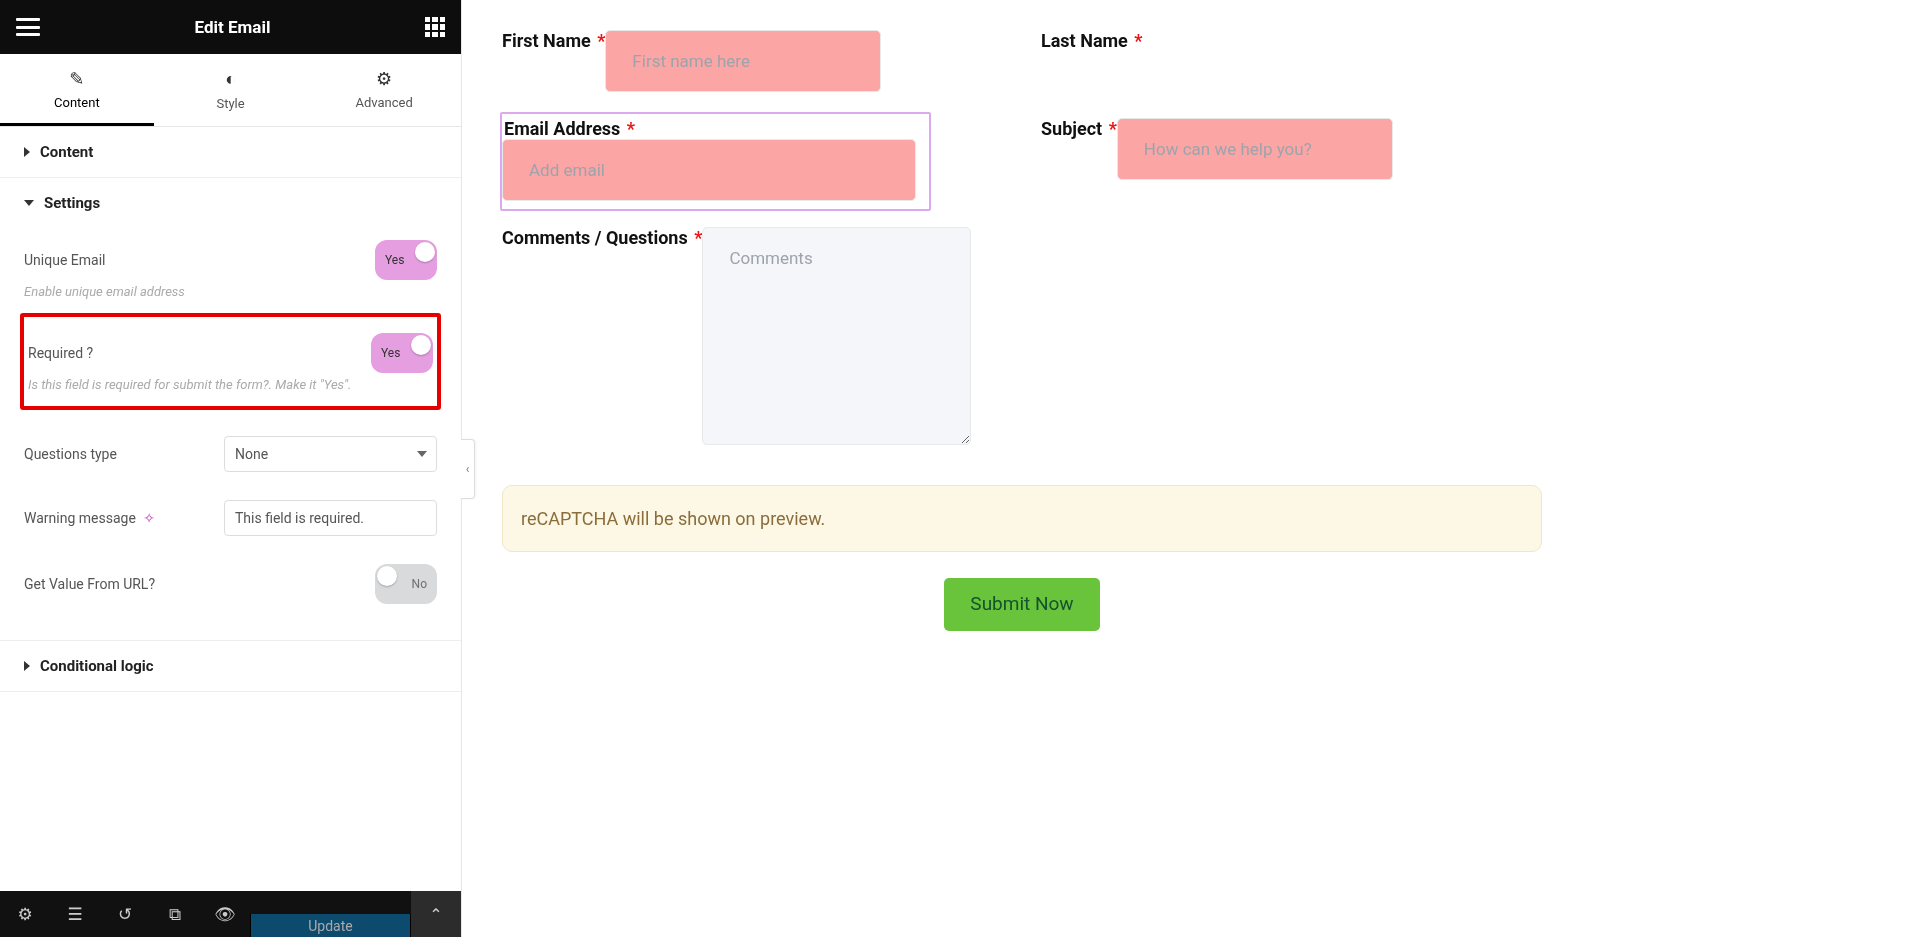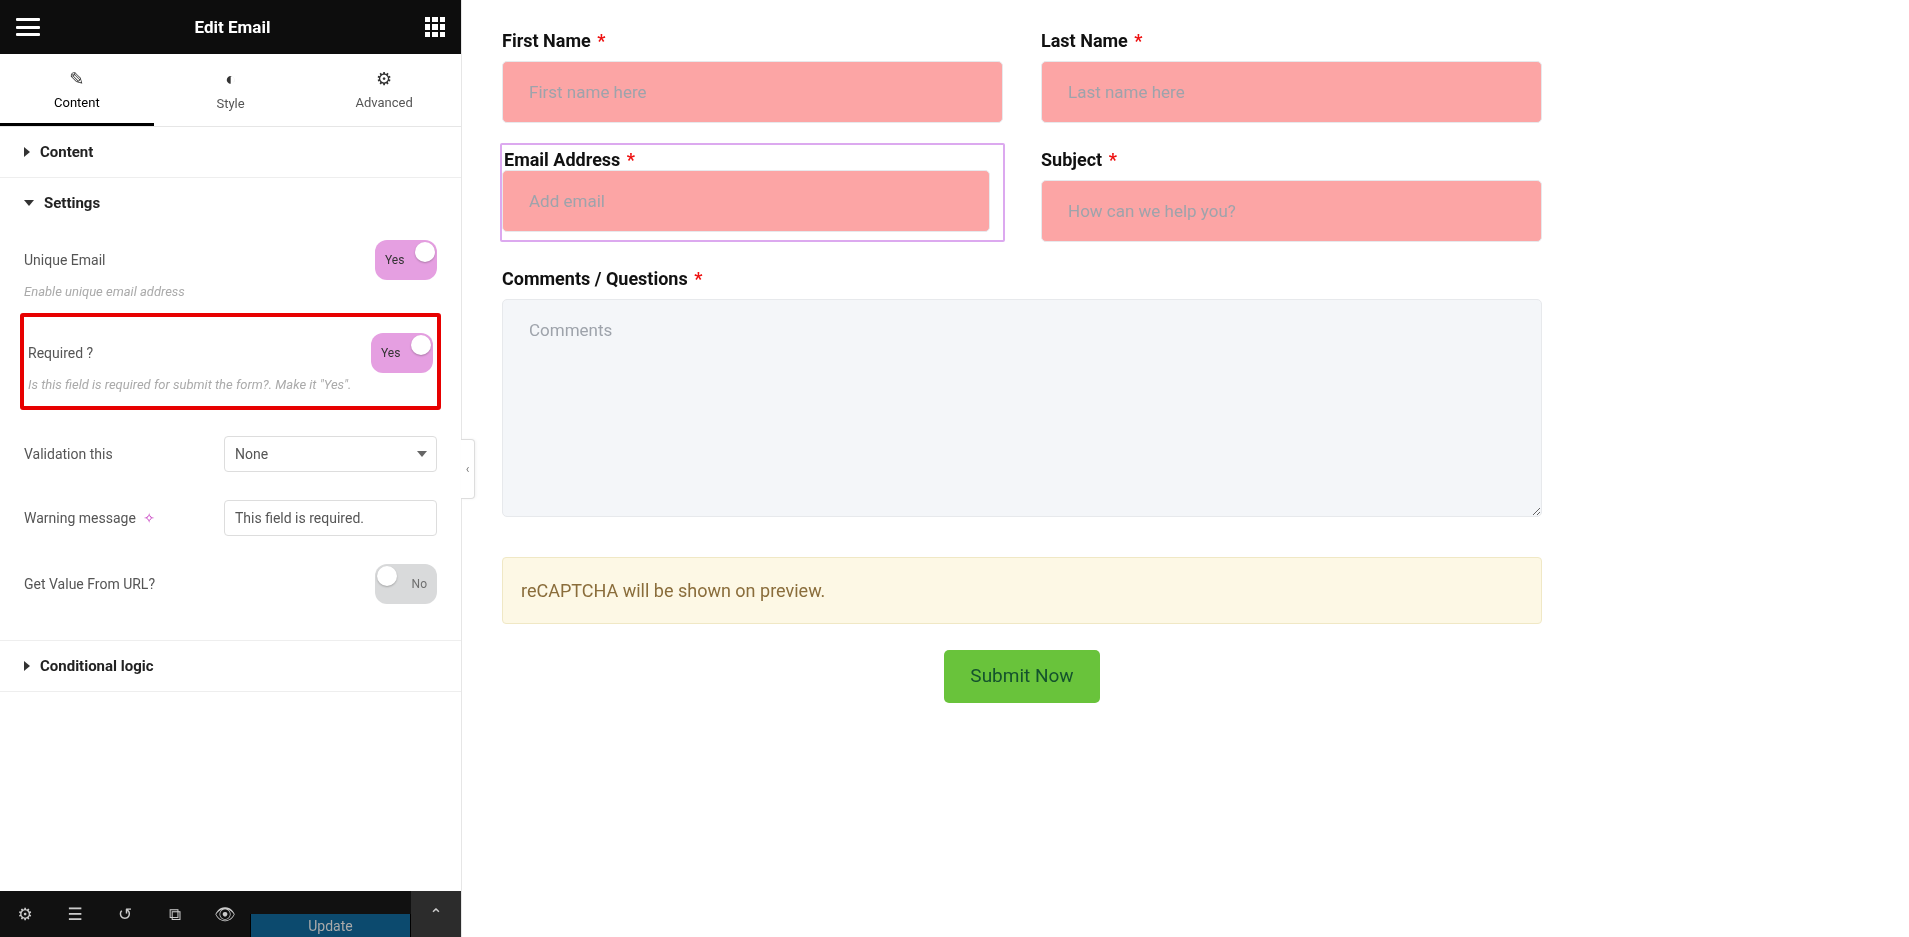--- a/index.html
+++ b/index.html
@@ -56,33 +56,33 @@
   .panel-footer { height:46px; background:#111; display:flex; align-items:stretch; color:#ccc; }
   .footer-btn { flex:0 0 50px; display:flex; align-items:center; justify-content:center; cursor:pointer; font-size:17px; color:#ccc; }
   .footer-update { flex:1; display:flex; align-items:center; justify-content:center; background:#0c4a6e; color:#aaa; font-size:14px; cursor:pointer; border-left:1px solid #000; border-right:1px solid #000;margin-top:23px; }
   .footer-caret { flex:0 0 50px; display:flex; align-items:center; justify-content:center; background:#2c2c2c; cursor:pointer; color:#ccc; }
 
   .collapse-handle { position:absolute; right:-14px; top:50%; transform:translateY(-50%); width:14px; height:60px; background:#fff; border:1px solid #ddd; border-left:none; display:flex; align-items:center; justify-content:center; cursor:pointer; border-radius:0 4px 4px 0; color:#777; font-size:12px; z-index:10; box-shadow: 1px 0 3px rgba(0,0,0,0.05);}
 
   
   .preview { flex:1; overflow-y:auto; padding: 30px 40px 0 40px; background:#fff; position:relative; }
   .form-grid { display:grid; grid-template-columns: 1fr 1fr; column-gap: 38px; row-gap: 26px; max-width: 1040px; }
-  .form-field { display:flex; flex-direction:column; }
+  .form-field { display:flex; }
   .form-field.full { grid-column: 1 / -1; }
   .form-label { font-weight:700; font-size:18px; color:#111; margin-bottom: 10px; }
   .req { color:#e11; margin-left:2px; }
   .form-input { height:62px; border:1px solid #e7e9ec; background:#fca5a5; border-radius:5px; padding:0 26px; font-size:17px; color:#444; }
   .form-input::placeholder { color:#9ea3ab; }
   .form-textarea { min-height:218px; border:1px solid #e7e9ec; background:#f4f6f9; border-radius:5px; padding:20px 26px; font-size:17px; color:#444; resize:both; }
   .form-textarea::placeholder { color:#9ea3ab; }
   .selected-field { border:2px solid #dca9ef; border-radius:2px; padding:4px 13px 8px 0; margin:-6px -2px -10px -2px; }
   .selected-field .form-label { padding-left:2px; }
   .selected-field .form-input { margin: 0 0 0 0; }
 
-  .recaptcha-note { margin-top: 40px; background:#fdf8e5; border:1px solid #f0e8c5; border-radius:4px; padding: 22px 18px; color:#8a6d3b; font-size:18px; max-width:1040px; }
+  .recaptcha-note { margin-top: 40px; background:#fdf8e5; border:1px solid #f0e8c5; border-radius:10px; padding: 22px 18px; color:#8a6d3b; font-size:18px; max-width:1040px; }
   .submit-wrap { text-align:center; margin-top:26px; max-width:1040px; }
   .submit-btn { display:inline-block; background:#69c33b; color:#14532d; font-size:19px; padding:14px 26px 16px; border:none; border-radius:5px; cursor:pointer; }
 </style>
 </head>
 <body>
 
 <div class="panel">
   <div class="panel-header">
     <div class="hamburger">
         <span></span>
@@ -148,21 +148,21 @@
             <span class="ctrl-label">Required ?</span>
             <div class="toggle on">
               <span class="tlabel">Yes</span>
               <span class="knob"></span>
             </div>
           </div>
           <div class="ctrl-desc">Is this field is required for submit the form?. Make it "Yes".</div>
         </div>
 
         <div class="ctrl-row twocol">
-          <span class="ctrl-label">Validation this</span>
+          <span class="ctrl-label">Questions type</span>
           <div class="select-wrap ctrl-field">
             <select class="select">
               <option>None</option>
             </select>
           </div>
         </div>
 
         <div class="ctrl-row twocol">
           <span class="ctrl-label">
             <span>Warning message</span>
@@ -227,21 +227,20 @@
       <label class="form-label">
         <span>First Name</span><span class="req"> *</span>
       </label>
       <input class="form-input" placeholder="First name here" style="">
     </div>
 
     <div class="form-field">
       <label class="form-label">
         <span>Last Name</span><span class="req"> *</span>
       </label>
-      <input class="form-input" placeholder="Last name here" style="">
     </div>
 
     <div class="form-field">
       <div class="selected-field">
         <label class="form-label">
           <span>Email Address</span><span class="req"> *</span>
         </label>
         <input class="form-input" style="width: 100%;" placeholder="Add email">
       </div>
     </div>

